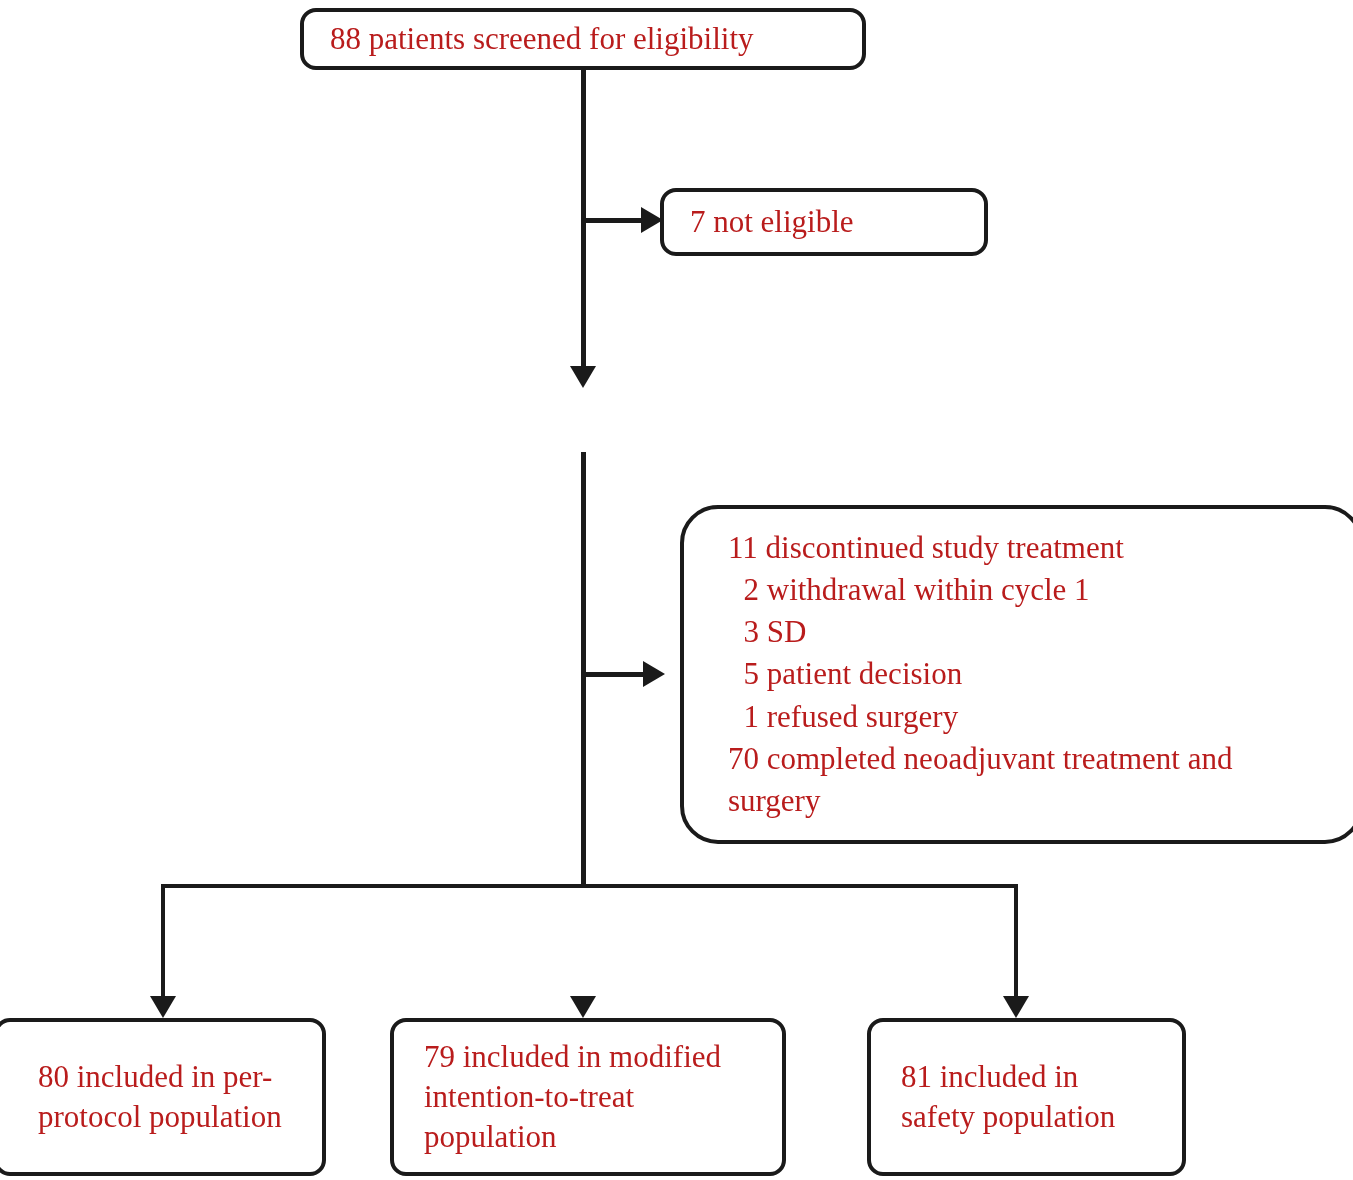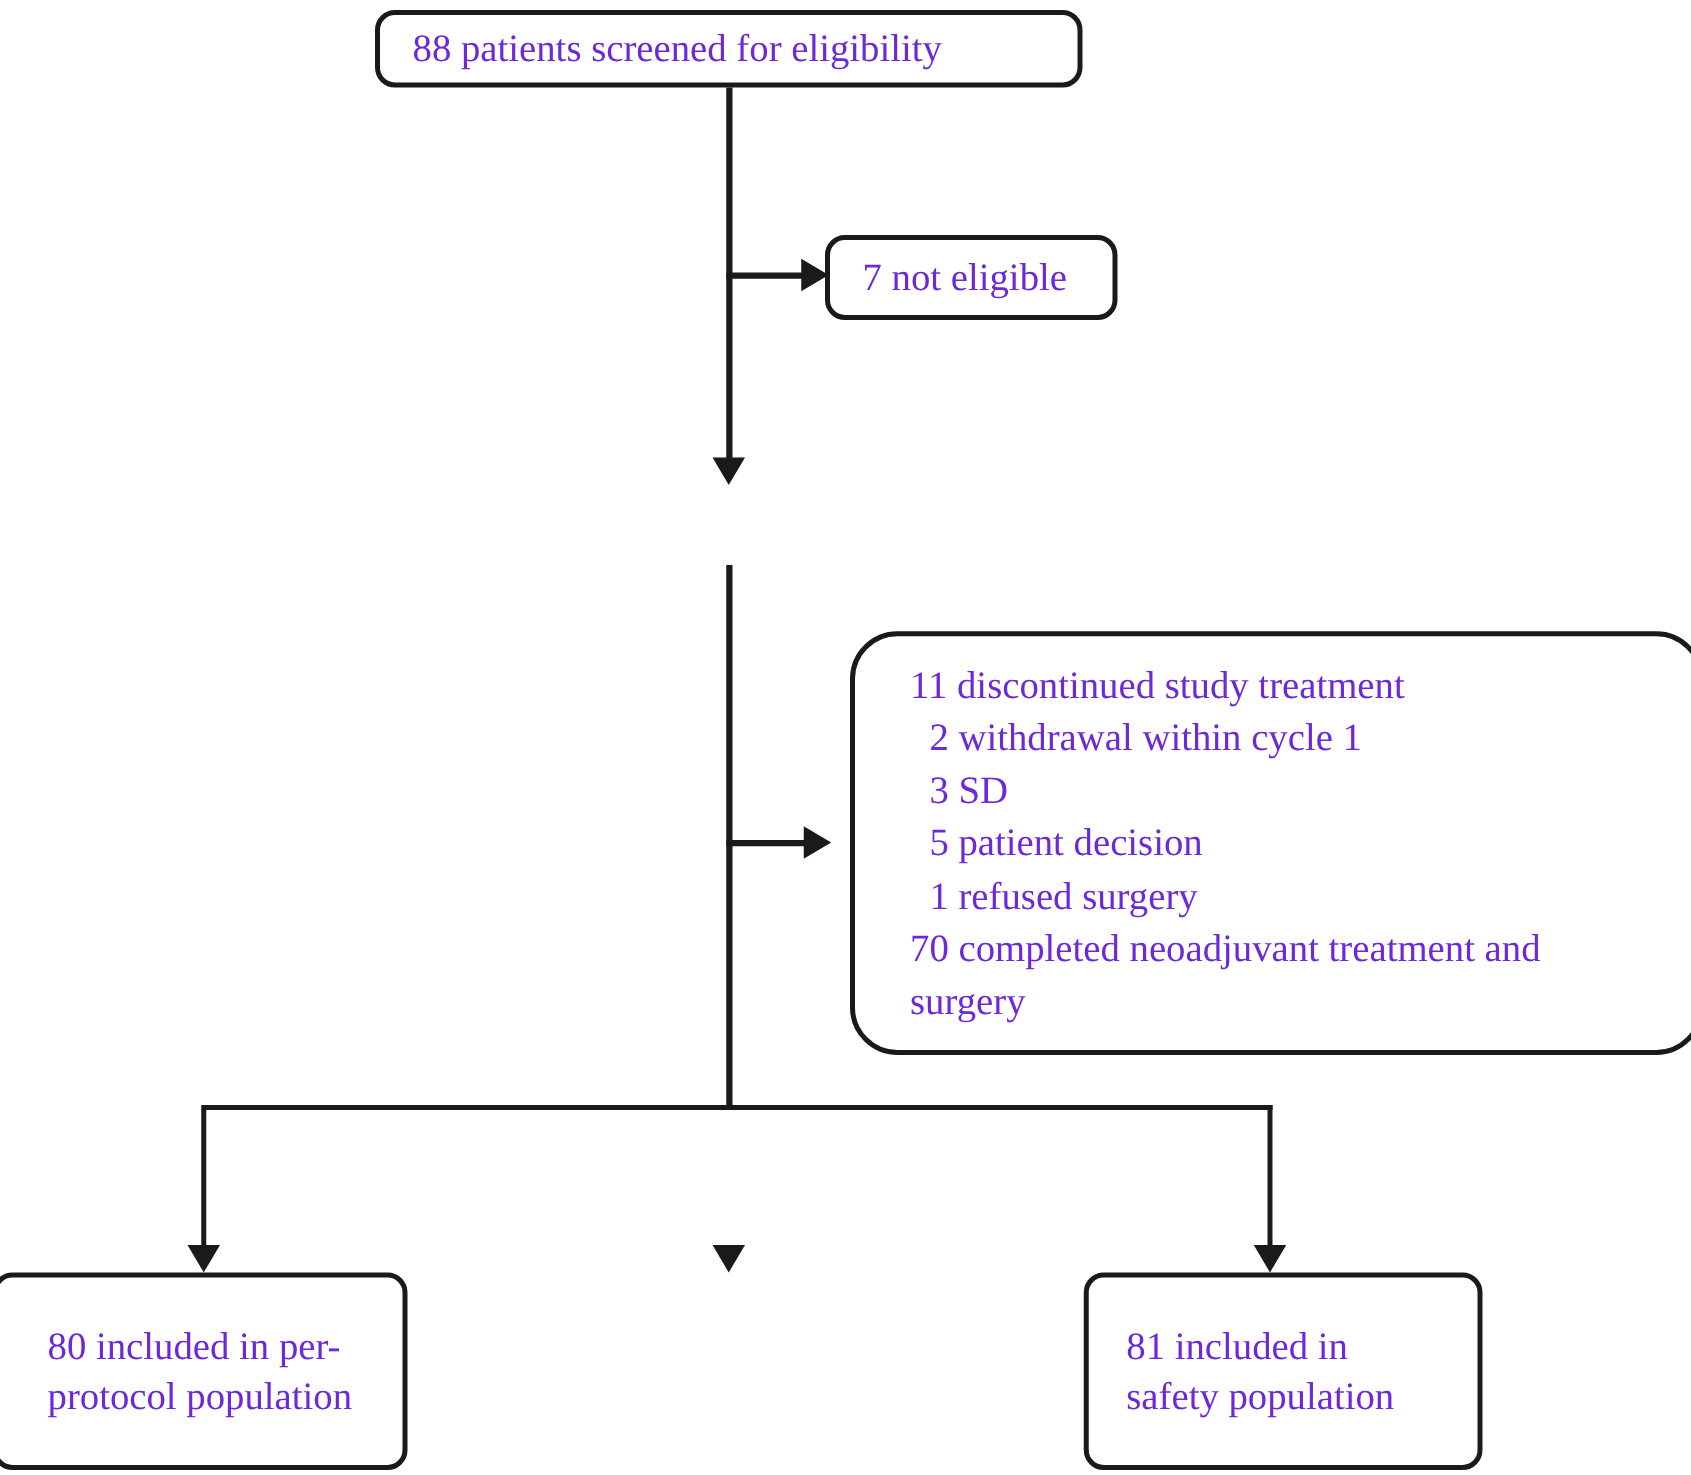--- a/index.html
+++ b/index.html
@@ -24,33 +24,33 @@
     background: #ffffff;
     border: 4px solid #1a1a1a;
     display: flex;
     align-items: center;
     z-index: 3;
   }
   .node-text {
     font-family: "Liberation Serif", "DejaVu Serif", serif;
     font-size: 31px;
     line-height: 1.30;
-    color: #6d28d9;
+    color: #b91c1c;
     white-space: pre-wrap;
   }
 
   .node.small-radius { border-radius: 16px; }
   .node.big-radius   { border-radius: 38px; }
 
   #node-screened {
     left: 300px; top: 8px; width: 566px; height: 62px;
     padding-left: 26px;
   }
   #node-not-eligible {
-    left: 660px; top: 188px; width: 234px; height: 68px;
+    left: 660px; top: 188px; width: 328px; height: 68px;
     padding-left: 26px;
   }
   #node-received {
     left: 300px; top: 387px; width: 566px; height: 66px;
     padding-left: 26px;
   }
   #node-discontinued {
     left: 680px; top: 505px; width: 683px; height: 339px;
     padding-left: 44px; padding-right: 20px;
     align-items: center;
@@ -154,19 +154,24 @@
   1 refused surgery
 70 completed neoadjuvant treatment and
 surgery</span>
   </div>
 
   <div class="node small-radius" id="node-pp">
     <span class="node-text">80 included in per-
 protocol population</span>
   </div>
 
+  <div class="node small-radius" id="node-mitt">
+    <span class="node-text">79 included in modified
+intention-to-treat
+population</span>
+  </div>
 
   <div class="node small-radius" id="node-safety">
     <span class="node-text">81 included in
 safety population</span>
   </div>
 
 </div>
 
 </body></html>

